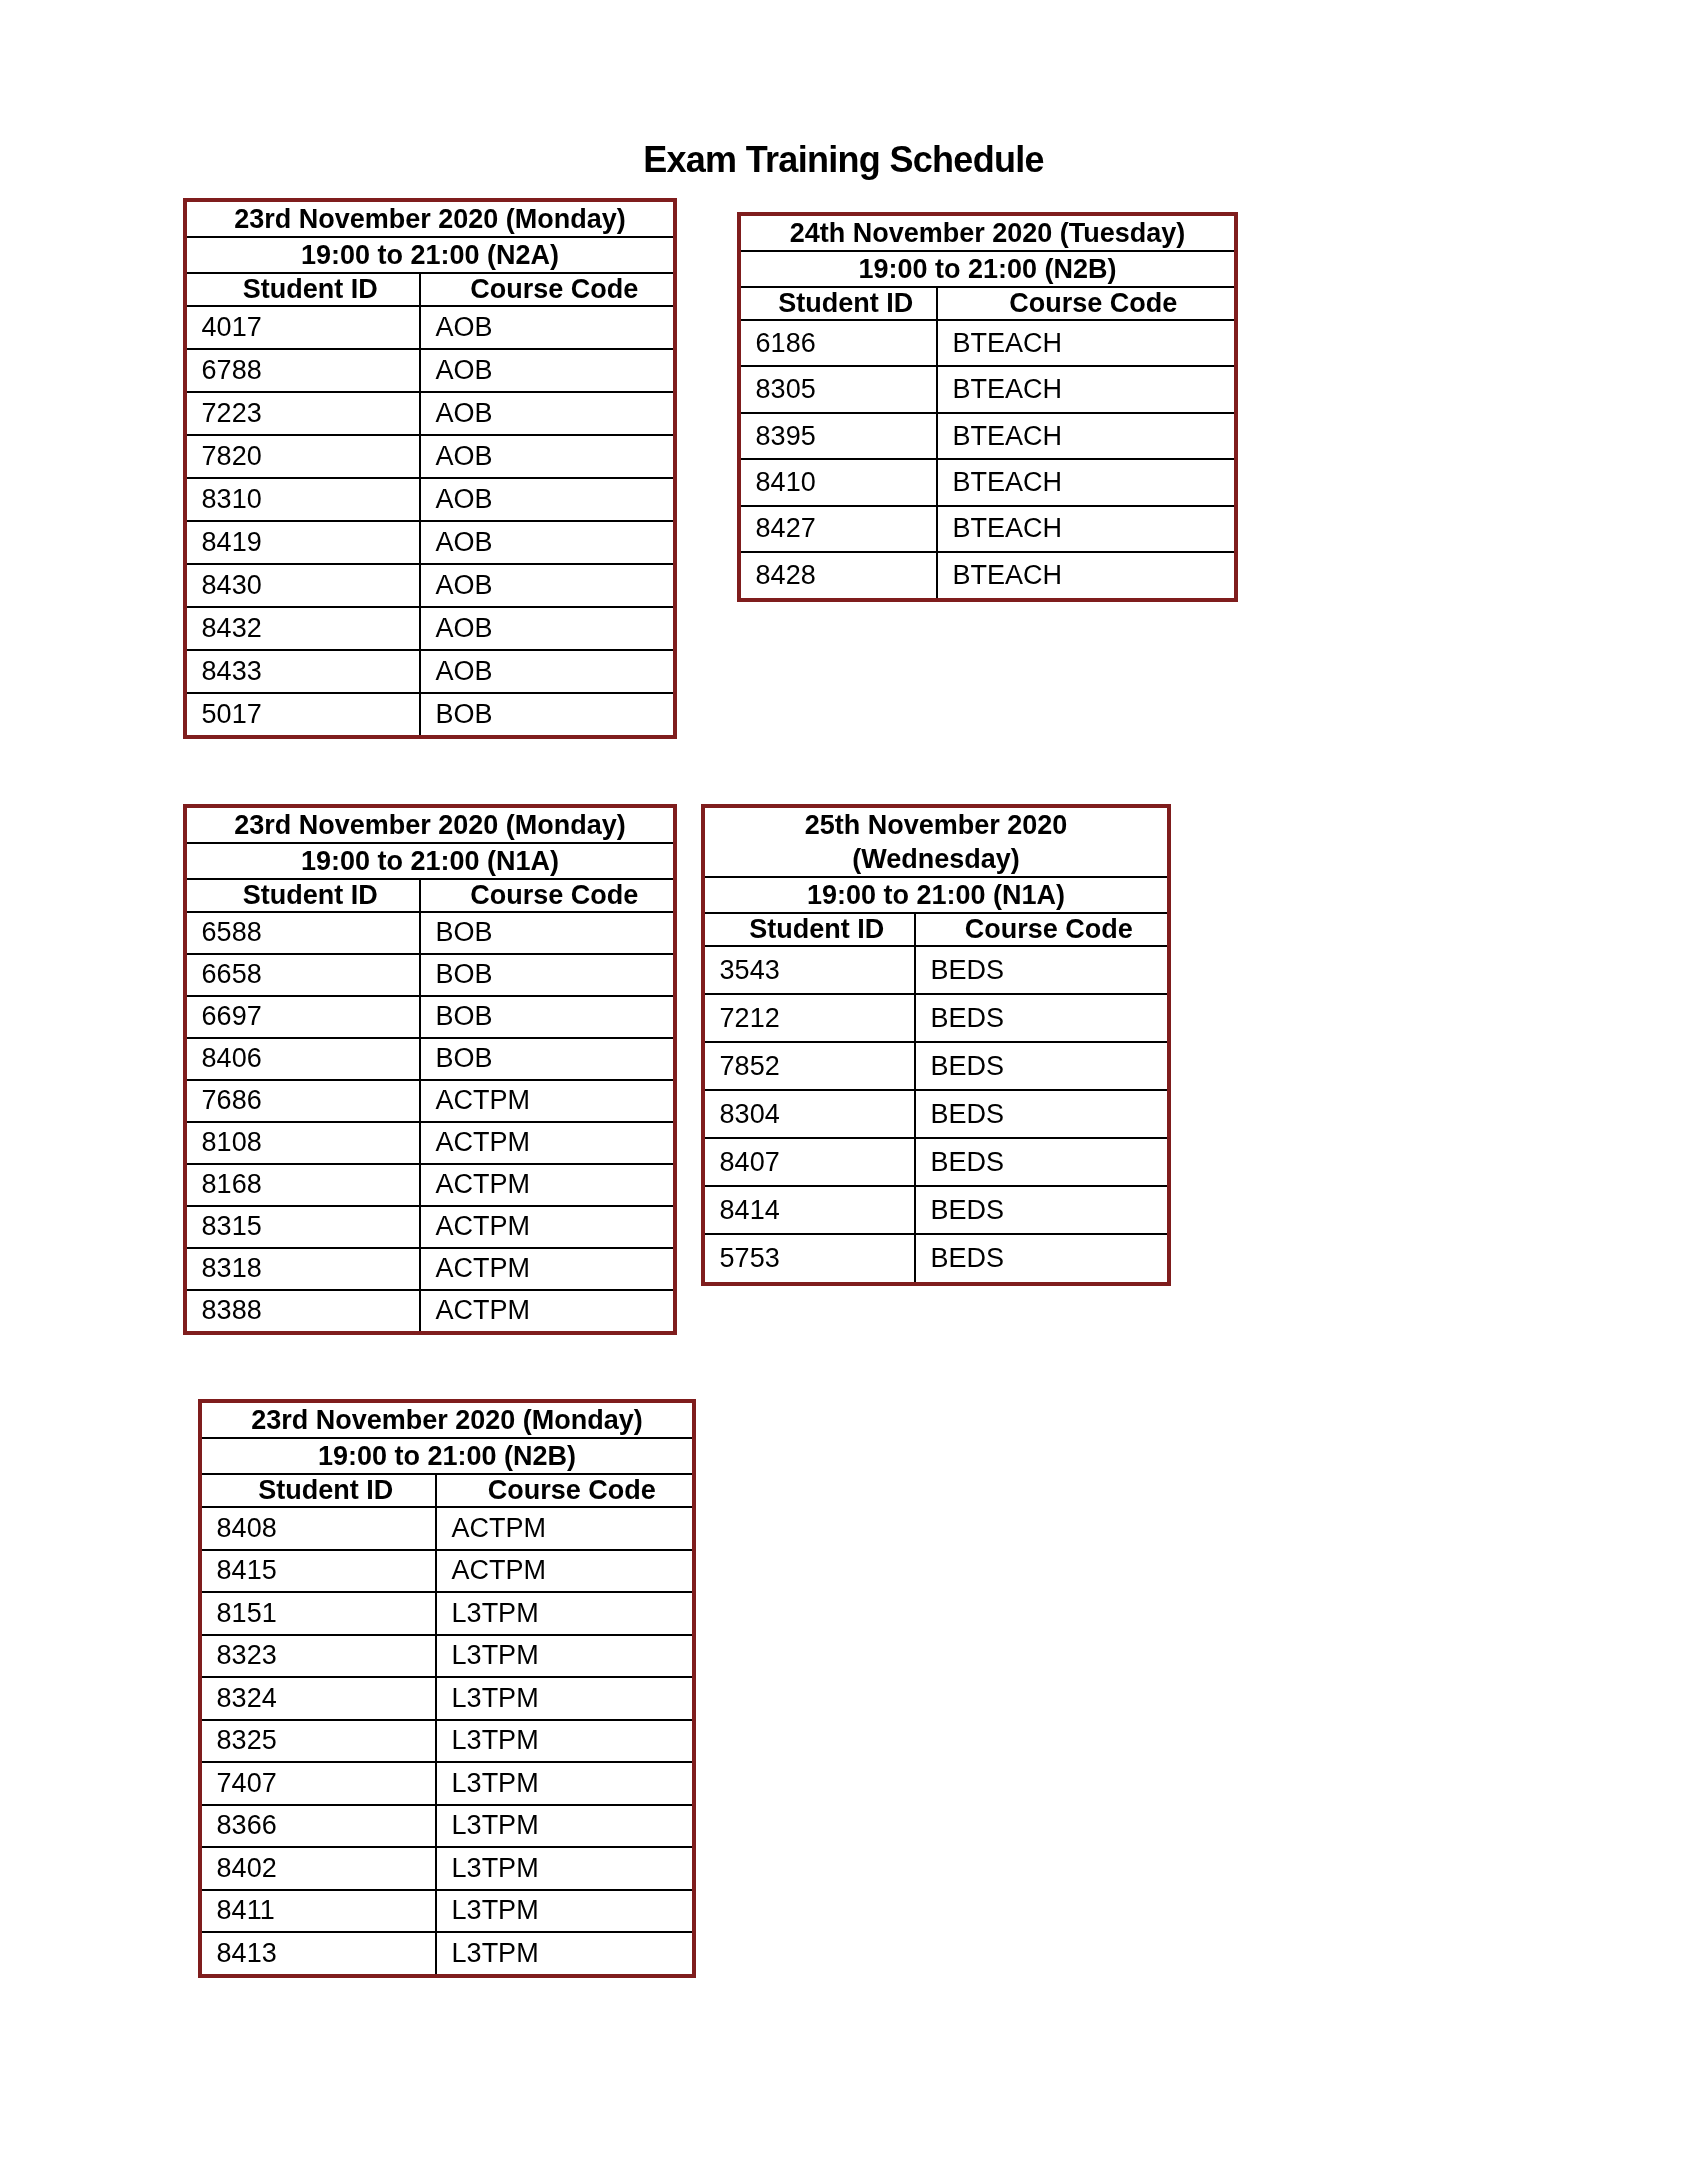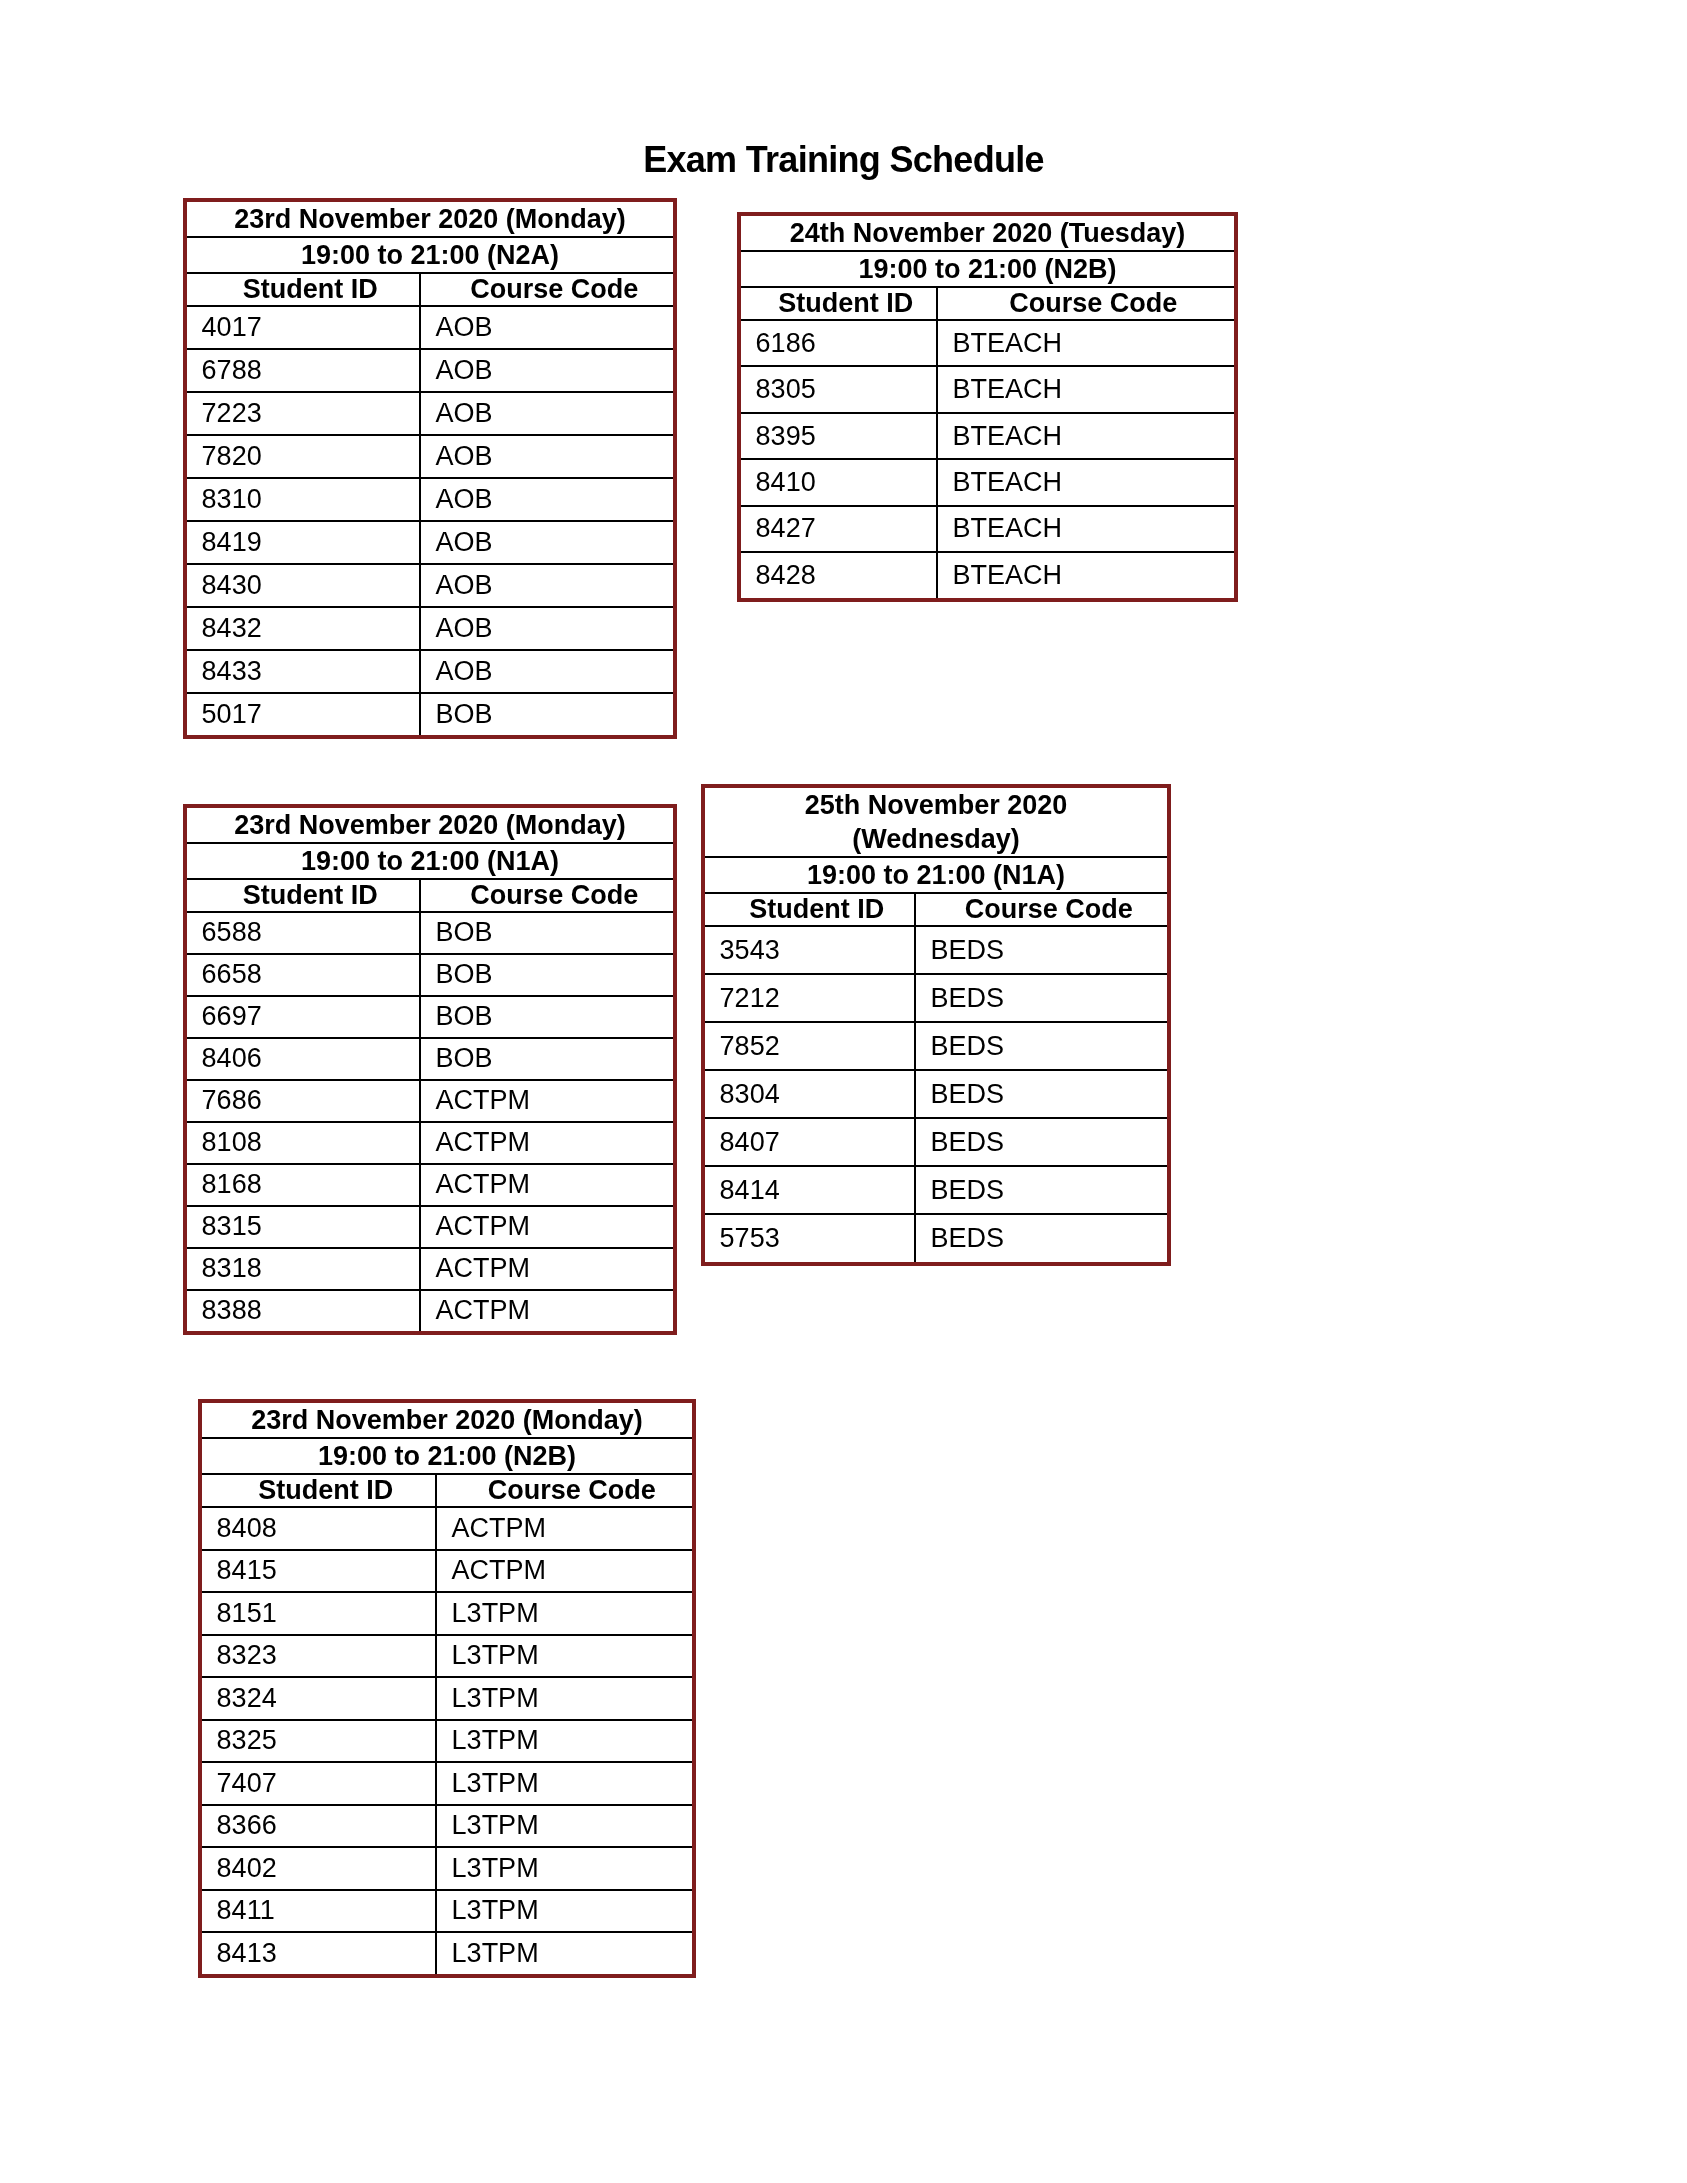--- a/index.html
+++ b/index.html
@@ -21,21 +21,21 @@
     font-size: 27px; font-weight: normal; white-space: nowrap; overflow: hidden;
   }
   table.sched th.banner {
     text-align: center; padding: 0; font-weight: bold; font-size: 27px;
     white-space: normal; line-height: 34px;
   }
   table.sched th.colhead { font-weight: bold; text-align: center; }
   #t1 { left: 183px; top: 198px; width: 494px; height: 541px; }
   #t2 { left: 701px; top: 212px; width: 501px; height: 390px; margin-left: 36px; }
   #t3 { left: 183px; top: 804px; width: 494px; height: 531px; }
-  #t4 { left: 701px; top: 784px; width: 470px; height: 482px; }
+  #t4 { left: 701px; top: 804px; width: 470px; height: 482px; }
   #t5 { left: 198px; top: 1399px; width: 498px; height: 579px; }
   #t1 col.c1, #t3 col.c1 { width: 235px; }
   #t2 col.c1 { width: 198px; }
   #t4 col.c1 { width: 212px; }
   #t5 col.c1 { width: 236px; }
 </style>
 </head>
 <body>
 
 <h1 class="page-title">Exam Training Schedule</h1>

